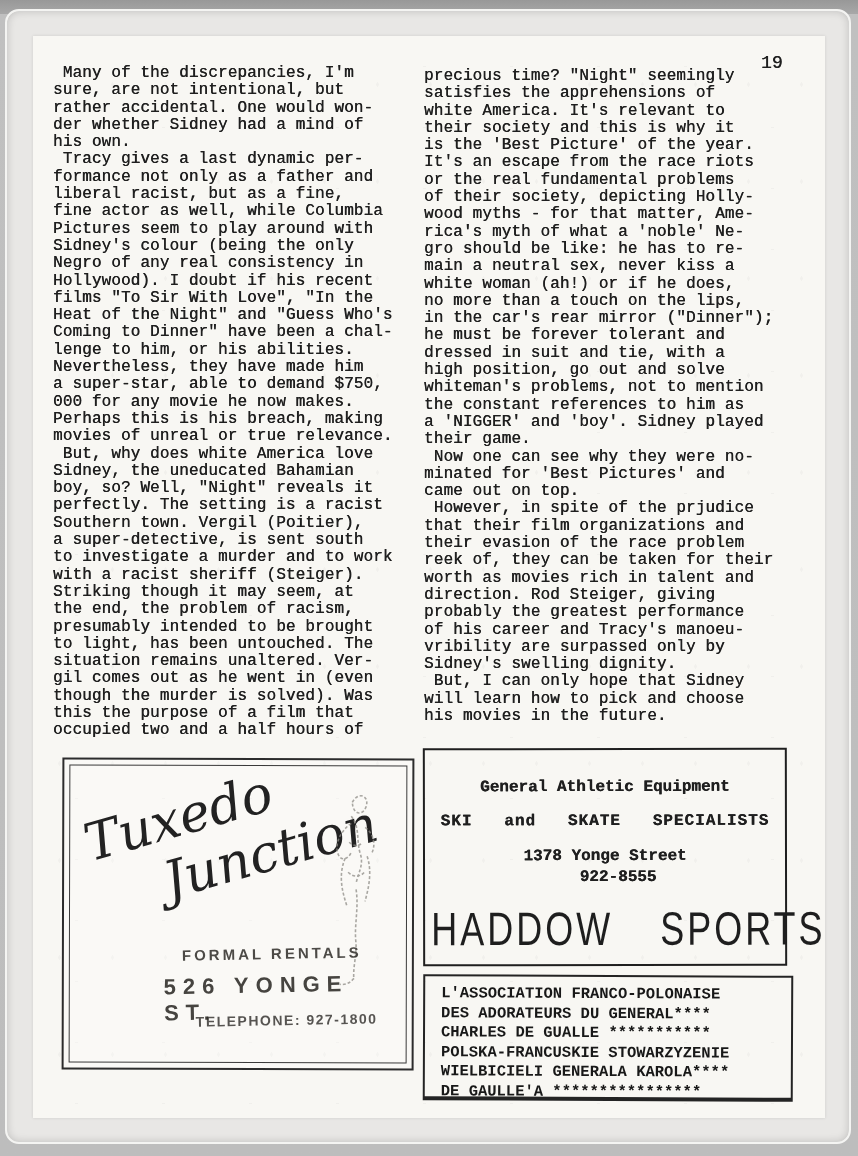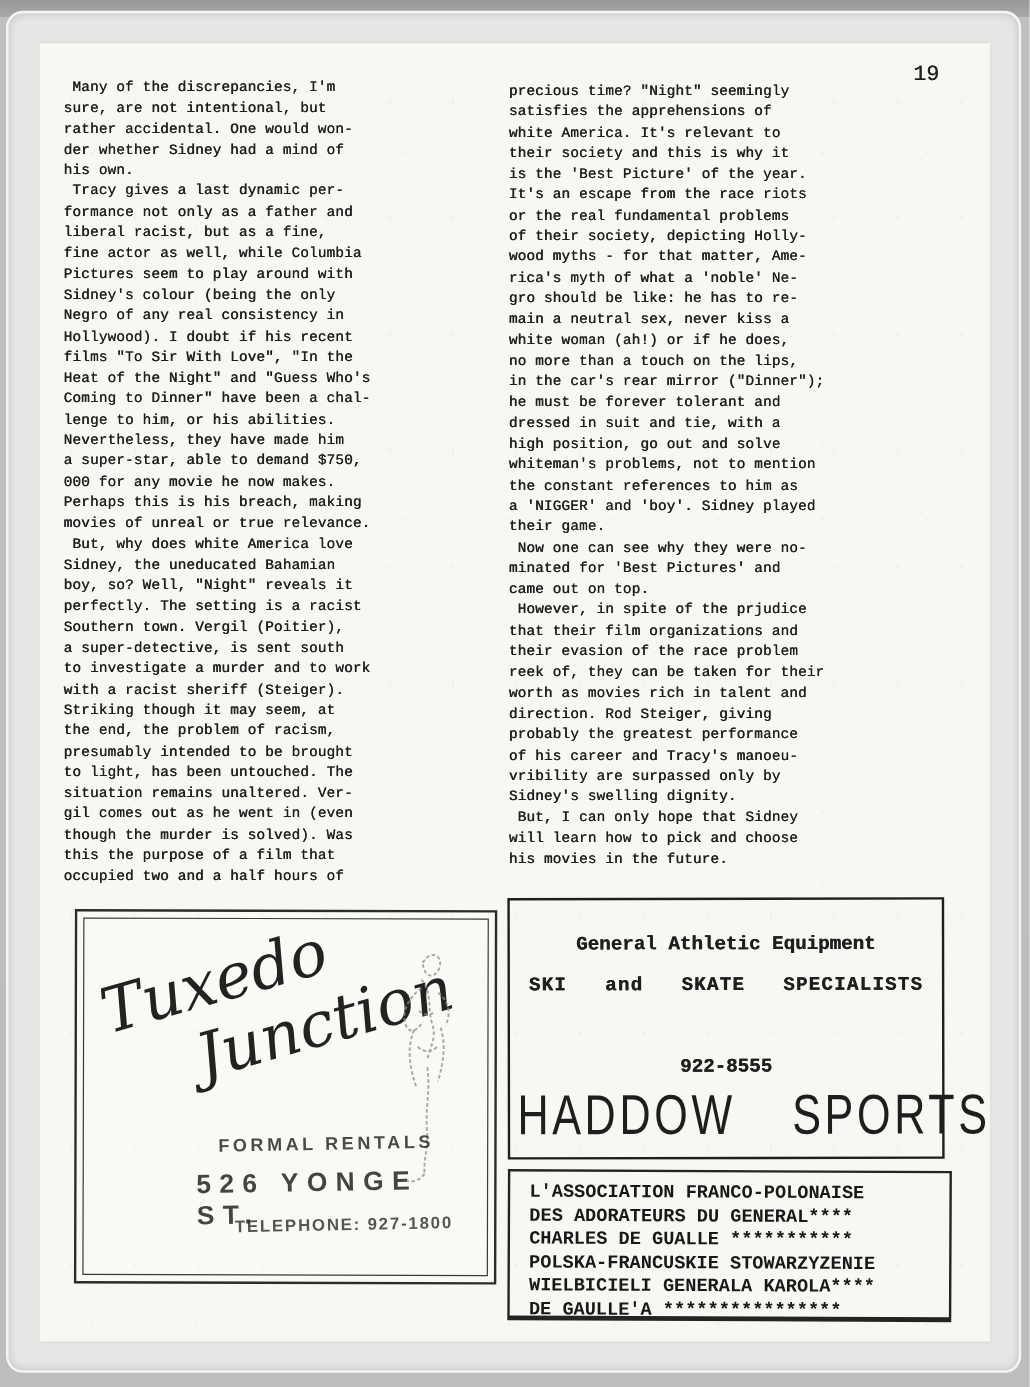--- a/index.html
+++ b/index.html
@@ -19,21 +19,21 @@
     background-image:radial-gradient(rgba(120,118,110,.06) 1px,transparent 1.4px),
                      radial-gradient(rgba(120,118,110,.05) 1px,transparent 1.4px);
     background-size:87px 61px,53px 97px;
     box-shadow:0 0 3px rgba(0,0,0,.12);
   }
   .ink{color:#1f1f1f;text-shadow:0.35px 0 0 currentColor;}
   .page-number{position:absolute;left:728px;top:17px;font-size:18px;}
   pre.col{
     margin:0;position:absolute;white-space:pre;
     font-family:"Liberation Mono","DejaVu Sans Mono",monospace;
-    font-size:12px;line-height:17.3px;letter-spacing:0.1px;
+    font-size:16px;line-height:17.3px;letter-spacing:0.1px;
   }
   .col-left{left:20px;top:29px;}
   .col-right{left:391px;top:32px;}
 
   
   .ad{position:absolute;}
   .ad-tuxedo{
     left:29px;top:722px;width:348px;height:308px;
     border:2px solid #2c2c2c;transform:rotate(.15deg);background:rgba(255,255,255,.25);
   }
@@ -52,21 +52,21 @@
 
   
   .ad-haddow{
     left:390px;top:712px;width:360px;height:214px;
     border:2.5px solid #1f1f1f;transform:rotate(-.1deg);
   }
   .haddow-line{position:absolute;width:100%;text-align:center;font-size:16px;white-space:pre;font-weight:bold;}
   .hd-1{top:28px;}
   .hd-2{top:62px;letter-spacing:1px;text-align:center;}
   .hd-3{top:97px;}
-  .hd-4{top:130px;}
+  .hd-4{top:118px;padding-left:13px;}
   .haddow-name{
     position:absolute;left:6px;right:6px;top:152px;text-align:center;
     font-family:"Liberation Sans",sans-serif;font-size:36px;color:#1e1e1e;
     letter-spacing:3px;word-spacing:34px;white-space:pre;
     transform:scaleY(1.3);transform-origin:top center;
   }
 
   
   .ad-franco{
     left:390px;top:939px;width:366px;height:120px;
@@ -186,20 +186,21 @@
       <path d="M46,86 c5,5 12,5 16,0"></path>
     </svg>
     <div class="hand-line tux-rentals">FORMAL RENTALS</div>
     <div class="hand-line tux-address">526 YONGE ST.</div>
     <div class="hand-line tux-phone">TELEPHONE: 927-1800</div>
   </div>
 
   <div class="ad ad-haddow">
     <div class="haddow-line hd-1 ink">General Athletic Equipment</div>
     <div class="haddow-line hd-2 ink">SKI   and   SKATE   SPECIALISTS</div>
+    <div class="haddow-line hd-3 ink">1378 Yonge Street</div>
     <div class="haddow-line hd-4 ink">922-8555</div>
     <div class="haddow-name">HADDOW SPORTS</div>
   </div>
 
   <div class="ad ad-franco">
     <pre class="franco-text">L'ASSOCIATION FRANCO-POLONAISE
 DES ADORATEURS DU GENERAL****
 CHARLES DE GUALLE ***********
 POLSKA-FRANCUSKIE STOWARZYZENIE
 WIELBICIELI GENERALA KAROLA****

